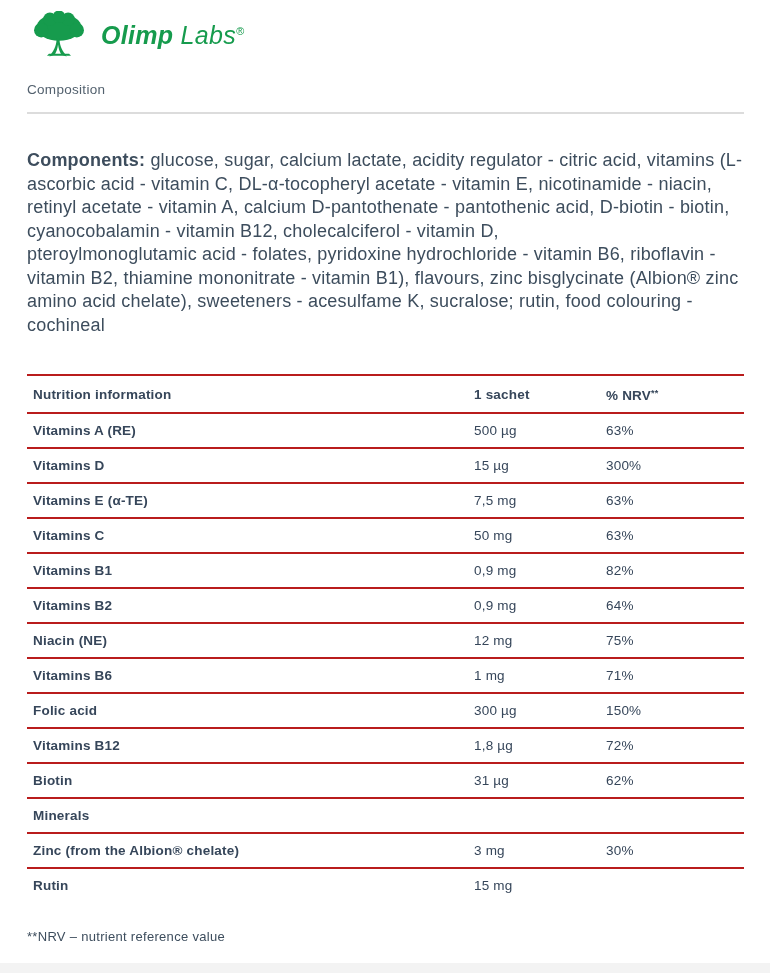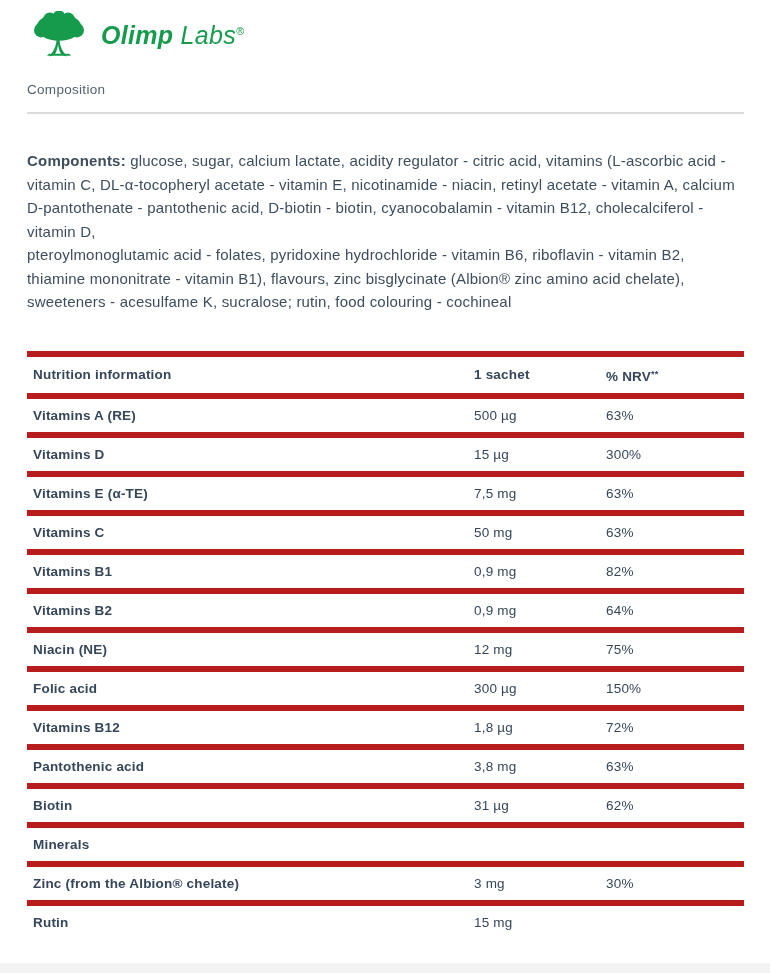--- a/index.html
+++ b/index.html
@@ -18,33 +18,33 @@
   .tree{width:64px;height:48px;flex:0 0 auto;}
   .wordmark{font-size:25px;letter-spacing:0.3px;color:#169b4d;white-space:nowrap;}
   .wordmark .bold{font-weight:700;}
   .wordmark sup{font-size:11px;vertical-align:9px;}
   .section-label{margin-top:22px;font-size:13.5px;color:#53616e;letter-spacing:0.3px;}
   .divider{margin-top:15px;height:2px;background:#dcdcdc;border:0;}
 
   
   .components{
     margin:35px 0 0 0;
-    font-size:15px;
+    font-size:18px;
     line-height:23.5px;
     color:#3d4d5d;
     letter-spacing:0.2px;
   }
   .components strong{font-weight:700;}
 
   
   table{width:100%;border-collapse:collapse;margin-top:37px;font-size:13.5px;table-layout:fixed;}
   th,td{
     text-align:left;
     padding:8px 6px 7px 6px;
-    border-top:6px solid #b91c1c;
+    border-top:2px solid #b91c1c;
     line-height:18px;
     letter-spacing:0.2px;
     color:#36465a;
     overflow:hidden;
     white-space:nowrap;
     margin-top:28px;
   }
   th{font-weight:700;}
   td.name{font-weight:700;}
   td.val,td.nrv{font-weight:400;}
@@ -145,38 +145,38 @@
     <td class="val">0,9 mg</td>
     <td class="nrv">64%</td>
   </tr>
 
   <tr>
     <td class="name">Niacin (NE)</td>
     <td class="val">12 mg</td>
     <td class="nrv">75%</td>
   </tr>
 
+  <tr>
+    <td class="name">Vitamins B6</td>
+    <td class="val">1 mg</td>
+    <td class="nrv">71%</td>
+  </tr>
 
   <tr>
     <td class="name">Folic acid</td>
     <td class="val">300 µg</td>
     <td class="nrv">150%</td>
   </tr>
 
   <tr>
     <td class="name">Vitamins B12</td>
     <td class="val">1,8 µg</td>
     <td class="nrv">72%</td>
   </tr>
 
-  <tr>
-    <td class="name">Pantothenic acid</td>
-    <td class="val">3,8 mg</td>
-    <td class="nrv">63%</td>
-  </tr>
 
   <tr>
     <td class="name">Biotin</td>
     <td class="val">31 µg</td>
     <td class="nrv">62%</td>
   </tr>
 
   <tr>
     <td class="name">Minerals</td>
     <td class="val"></td>

